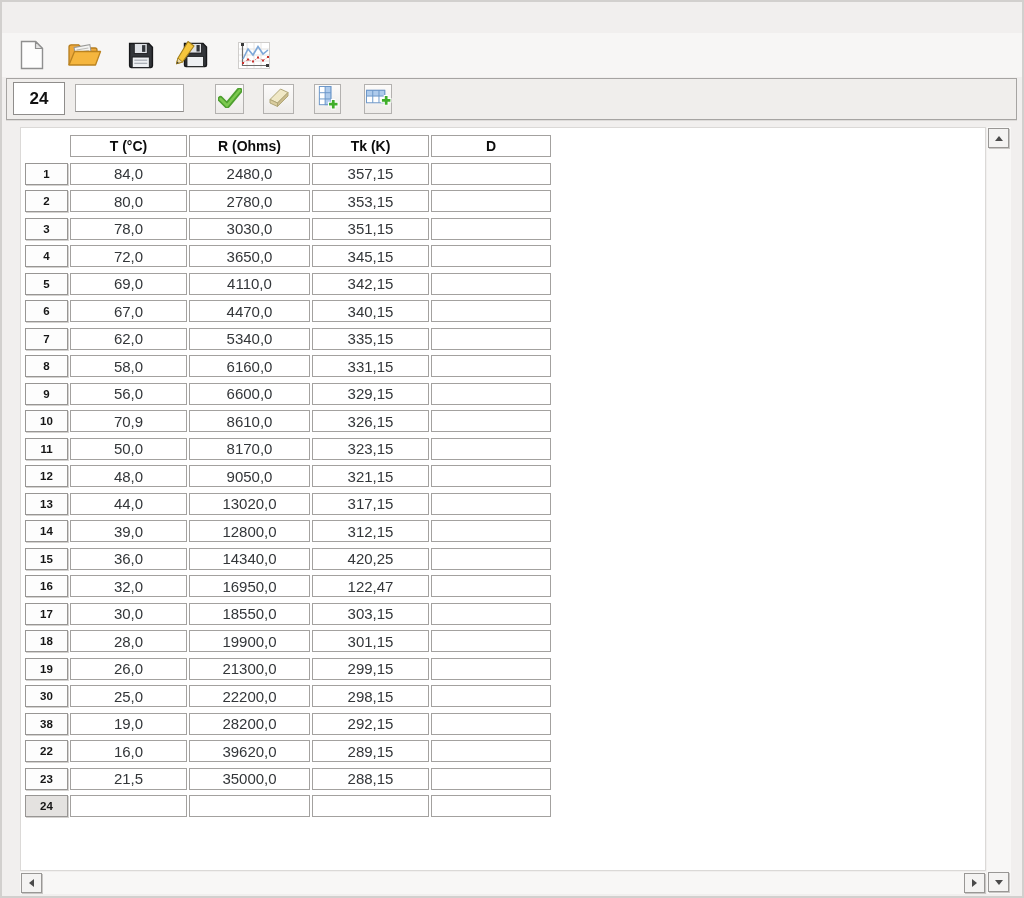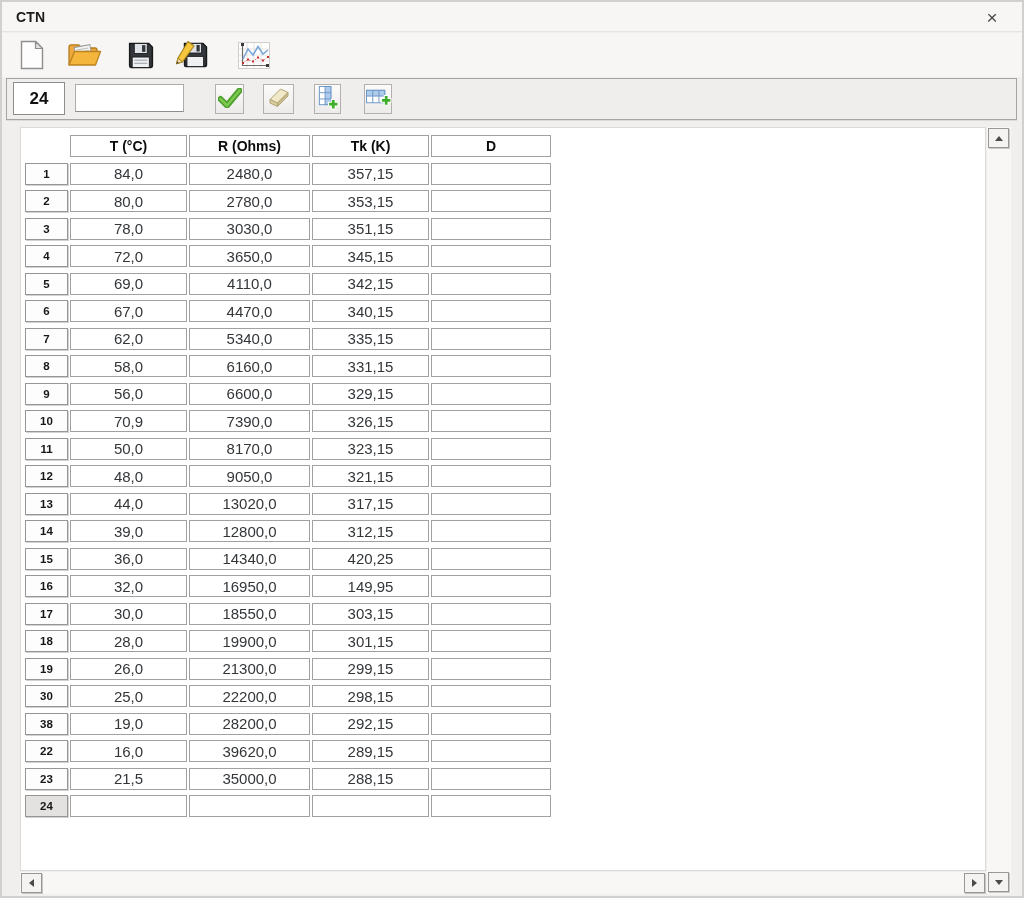--- a/index.html
+++ b/index.html
@@ -118,24 +118,20 @@
     display:flex; align-items:center; justify-content:center;
     font-size:11.5px; font-weight:bold; color:#161616; cursor:pointer;
   }
   .rnum.selected { background:#e4e2e0; }
 </style>
 </head>
 <body>
 
 <div class="window">
 
-  <div class="titlebar">
-    <span class="title">CTN</span>
-    <span class="close-btn">×</span>
-  </div>
 
   <div class="toolbar">
 
     <button class="tool-btn" style="left:10px;">
       <span>
         <svg width="24" height="30" viewBox="0 0 24 30">
           <path d="M1.5 1.5 H15.5 L22.5 8.5 V28.5 H1.5 Z" fill="#fdfdfd" stroke="#8f8f8f" stroke-width="1.4"></path>
           <path d="M15.5 1.5 L22.5 8.5 H15.5 Z" fill="#e3e3e3" stroke="#8f8f8f" stroke-width="1.2" stroke-linejoin="round"></path>
         </svg>
       </span>
@@ -314,21 +310,21 @@
         <div class="cell">6160,0</div>
         <div class="cell">331,15</div>
         <div class="cell"></div>
         <div class="rnum">9</div>
         <div class="cell">56,0</div>
         <div class="cell">6600,0</div>
         <div class="cell">329,15</div>
         <div class="cell"></div>
         <div class="rnum">10</div>
         <div class="cell">70,9</div>
-        <div class="cell">7390,0</div>
+        <div class="cell">8610,0</div>
         <div class="cell">326,15</div>
         <div class="cell"></div>
         <div class="rnum">11</div>
         <div class="cell">50,0</div>
         <div class="cell">8170,0</div>
         <div class="cell">323,15</div>
         <div class="cell"></div>
         <div class="rnum">12</div>
         <div class="cell">48,0</div>
         <div class="cell">9050,0</div>
@@ -345,21 +341,21 @@
         <div class="cell">312,15</div>
         <div class="cell"></div>
         <div class="rnum">15</div>
         <div class="cell">36,0</div>
         <div class="cell">14340,0</div>
         <div class="cell">420,25</div>
         <div class="cell"></div>
         <div class="rnum">16</div>
         <div class="cell">32,0</div>
         <div class="cell">16950,0</div>
-        <div class="cell">149,95</div>
+        <div class="cell">122,47</div>
         <div class="cell"></div>
         <div class="rnum">17</div>
         <div class="cell">30,0</div>
         <div class="cell">18550,0</div>
         <div class="cell">303,15</div>
         <div class="cell"></div>
         <div class="rnum">18</div>
         <div class="cell">28,0</div>
         <div class="cell">19900,0</div>
         <div class="cell">301,15</div>

